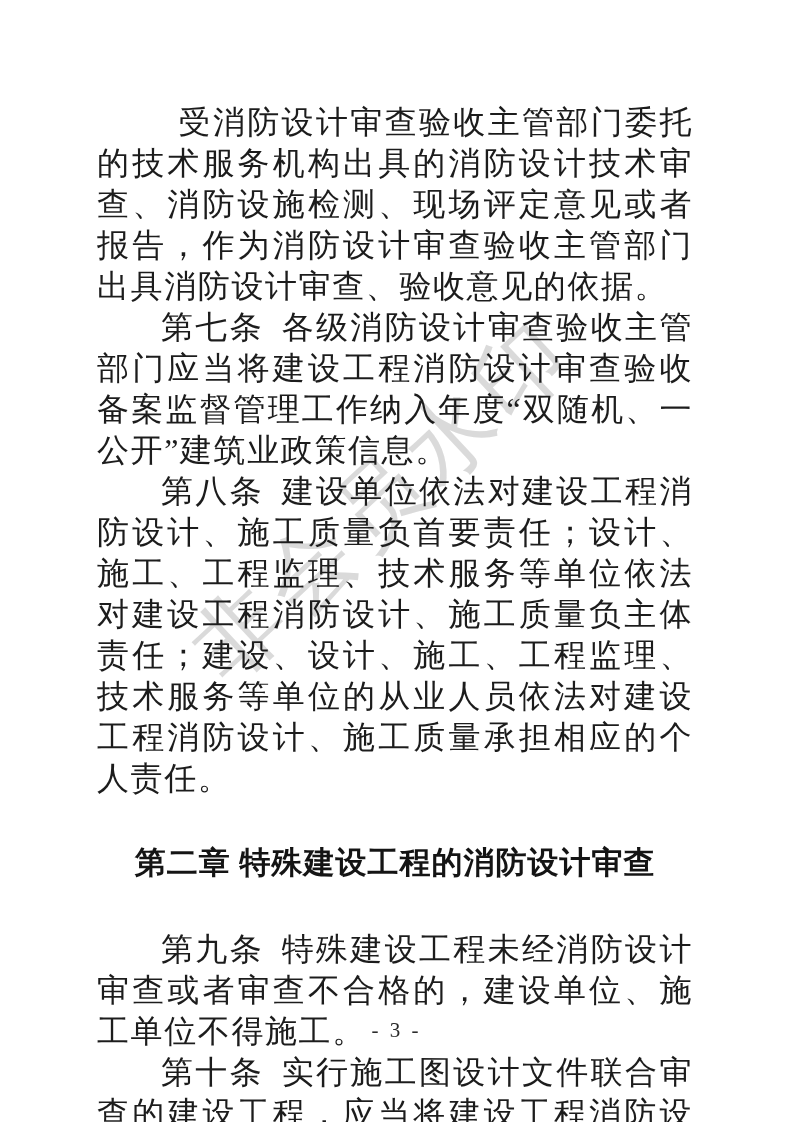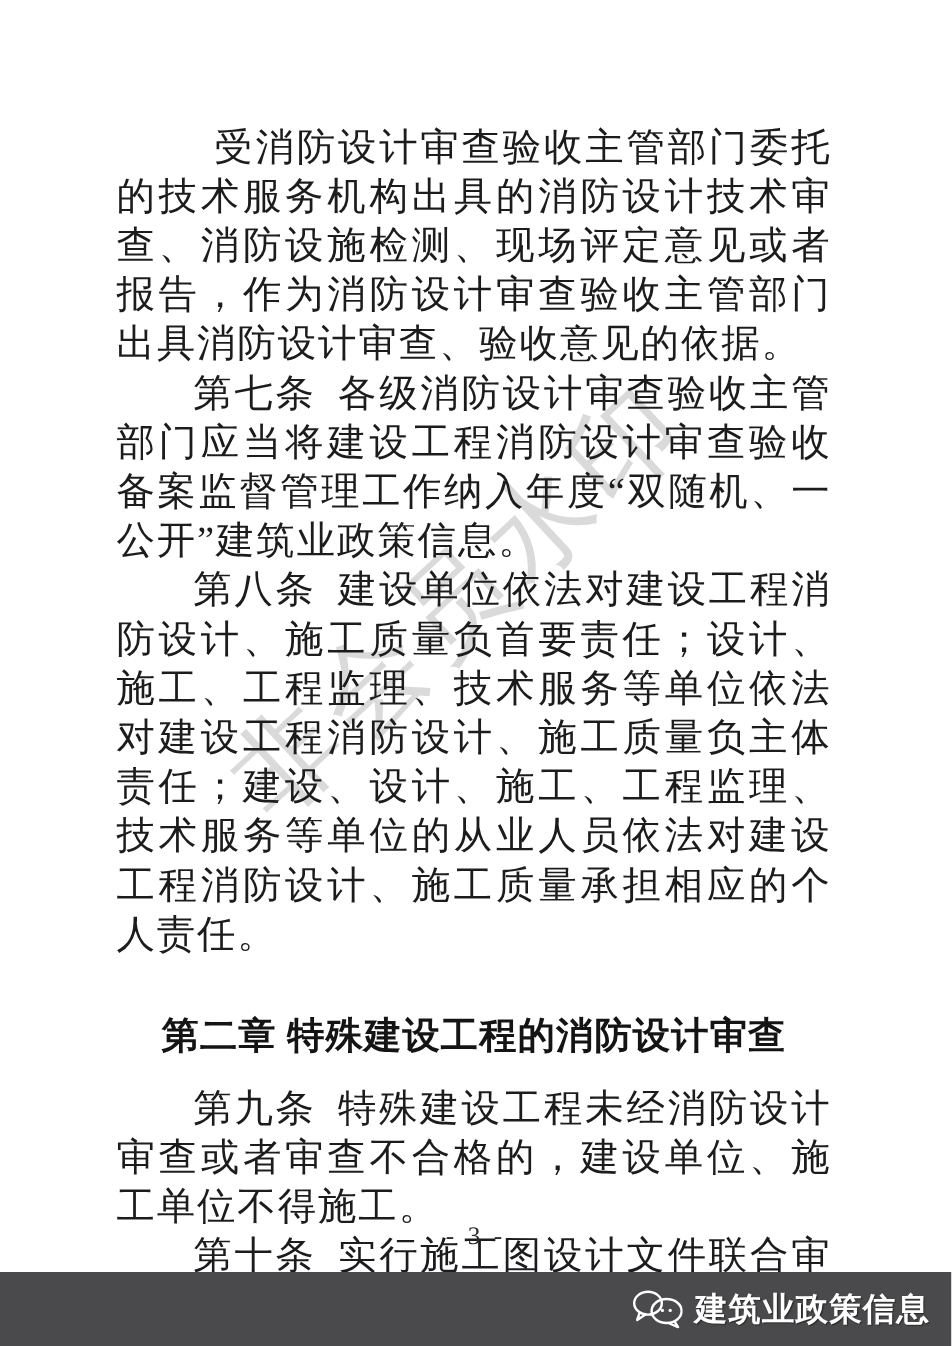--- a/index.html
+++ b/index.html
@@ -51,21 +51,21 @@
     margin: 42px 0 0 0;
     height: 44px;
     line-height: 44px;
     text-align: center;
     font-family: Liberation Serif, serif;
     font-weight: 700;
     font-size: 31px;
     letter-spacing: 1px;
     color: #141414;
   }
-  .after-heading { margin-top: 18px; }
+  .after-heading { margin-top: 44px; }
   .page-number {
     position: absolute;
     left: 0;
     width: 793px;
     top: 1018px;
     text-align: center;
     font-size: 21px;
     letter-spacing: 3px;
     color: #2b2b2b;
     z-index: 1;
@@ -117,29 +117,14 @@
     <div class="chapter-heading">第二章 特殊建设工程的消防设计审查</div>
 
     <p class="para after-heading"><span class="law-label">第九条</span><span>特殊建设工程未经消防设计审查或者审查不合格的，建设单位、施工单位不得施工。</span></p>
 
     <p class="para"><span class="law-label">第十条</span><span>实行施工图设计文件联合审查的建设工程，应当将建设工程消防设计技术审查并入联合审查，审查意见一并出具。</span></p>
 
   </div>
 
   <div class="page-number">- 3 -</div>
 
-  <div class="footer-bar">
-    <div class="brand">
-      <span class="brand-icon">
-        <svg width="42" height="32" viewBox="0 0 42 32" fill="none" xmlns="http://www.w3.org/2000/svg">
-          <ellipse cx="13" cy="11" rx="11.5" ry="9.5" stroke="#ffffff" stroke-width="2" fill="none"></ellipse>
-          <path d="M6 19 L4 25 L11 20.5" stroke="#ffffff" stroke-width="2" fill="none" stroke-linejoin="round"></path>
-          <ellipse cx="28.5" cy="17.5" rx="12.5" ry="10" stroke="#ffffff" stroke-width="2" fill="none"></ellipse>
-          <path d="M35 26 L38 31 L30 27.5" stroke="#ffffff" stroke-width="2" fill="none" stroke-linejoin="round"></path>
-          <circle cx="25" cy="17" r="1.4" fill="#ffffff"></circle>
-          <circle cx="31.5" cy="17" r="1.4" fill="#ffffff"></circle>
-        </svg>
-      </span>
-      <span class="brand-name">建筑业政策信息</span>
-    </div>
-  </div>
 
 </div>
 
 </body></html>

